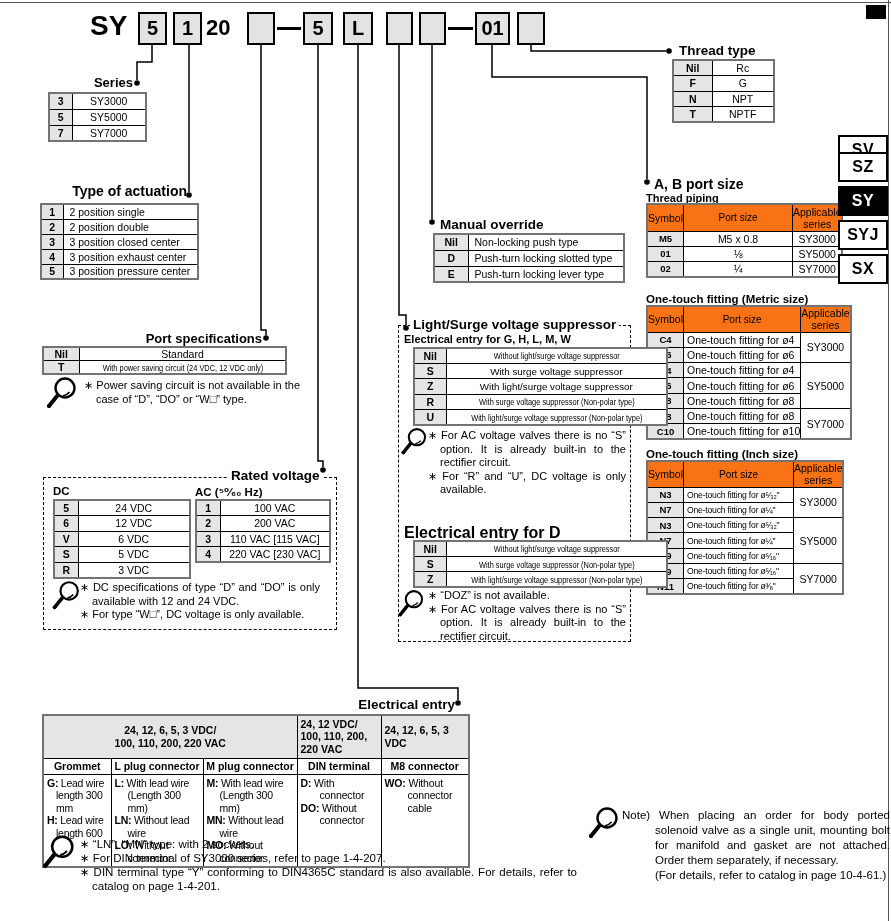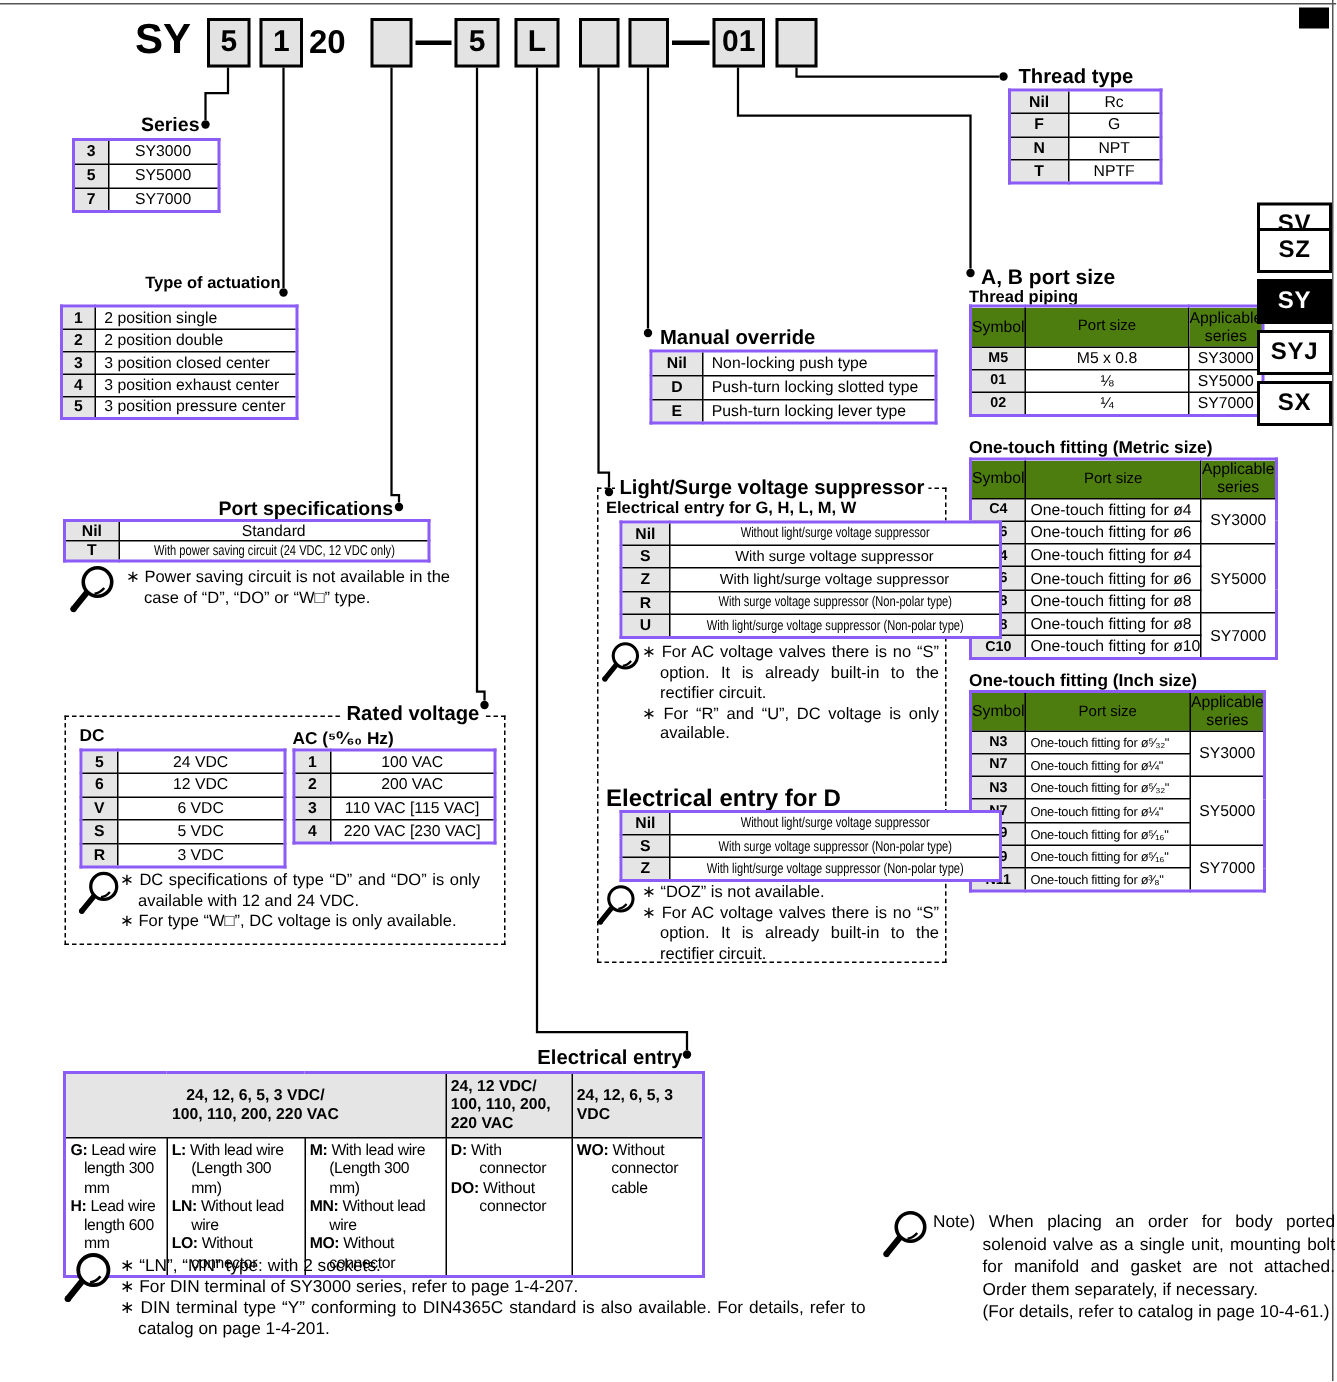--- a/index.html
+++ b/index.html
@@ -12,26 +12,26 @@
         font-weight:bold;font-size:20px;text-align:center;line-height:29px}
   .dash{position:absolute;top:27px;height:3px;background:#000}
   .code-prefix{position:absolute;font-weight:bold;font-size:28px}
   .code-fixed{position:absolute;font-weight:bold;font-size:22px}
   
   .ttl{position:absolute;font-weight:bold;font-size:13.5px;white-space:nowrap}
   .ttl.r{text-align:right}
   .sub{position:absolute;font-weight:bold;font-size:11px;white-space:nowrap}
   
   table{border-collapse:collapse;table-layout:fixed}
-  .tbl{position:absolute;border:2px solid #8b5cf6;background:#fff}
+  .tbl{position:absolute;border:2px solid #737373;background:#fff}
   .tbl td{border:1px solid #000;font-size:10.5px;overflow:hidden;vertical-align:middle}
   .sym{background:#e5e5e5;font-weight:bold;text-align:center}
   .val{background:#fff;text-align:center}
   .val.l{text-align:left;padding-left:6px}
-  .hdr{background:#4d7c0f;text-align:center;font-size:8px;line-height:1.15;white-space:pre-line}
+  .hdr{background:#f97316;text-align:center;font-size:8px;line-height:1.15;white-space:pre-line}
   .hdr.ps{font-size:10px}
   .cond{display:inline-block;transform:scaleX(0.78);transform-origin:50% 50%;white-space:nowrap;font-size:9.5px}
   .t-series td{height:16px}
   .t-act td{height:15px}
   .t-coil td{height:13px}
   .t-dc td,.t-ac td{height:15.5px}
   .t-mo td{height:16px}
   .t-tt td{height:15.5px}
   .t-tp td,.t-ot td,.t-in td{height:15.3px}
   .t-tp .hrow td{height:27px}
@@ -120,21 +120,21 @@
           <td class="sym">5</td>
           <td class="val">SY5000</td>
         </tr>
     <tr>
           <td class="sym">7</td>
           <td class="val">SY7000</td>
         </tr>
   </tbody>
     </table>
 
-  <div class="ttl r" style="left:60px;top:183px;width:127px;font-size:11px">Type of actuation</div>
+  <div class="ttl r" style="left:60px;top:183px;width:127px;font-size:14px">Type of actuation</div>
   <table class="tbl t-act" style="left:40px;top:203px">
     <colgroup>
         <col style="width:22px">
         <col style="width:135px">
       </colgroup>
     <tbody>
         <tr>
           <td class="sym">1</td>
           <td class="val l">2 position single</td>
         </tr>
@@ -499,20 +499,27 @@
         <col style="width:88px">
       </colgroup>
     <tbody>
         <tr class="vrow">
       <td colspan="3" class="vg vg-a">24, 12, 6, 5, 3 VDC/
 100, 110, 200, 220 VAC</td>
       <td class="vg vg-b">24, 12 VDC/
 100, 110, 200,
 220 VAC</td>
       <td class="vg vg-b">24, 12, 6, 5, 3 VDC</td>
+    </tr>
+    <tr class="chrow">
+      <td>Grommet</td>
+      <td>L plug connector</td>
+      <td>M plug connector</td>
+      <td>DIN terminal</td>
+      <td>M8 connector</td>
     </tr>
     <tr class="brow">
       <td class="c1">
         <div class="ee-i"><b>G:</b> <span>Lead wire length 300 mm</span></div>
         <div class="ee-i"><b>H:</b> <span>Lead wire length 600 mm</span></div>
       </td>
       <td class="c2">
         <div class="ee-i"><b>L:</b> <span>With lead wire (Length 300 mm)</span></div>
         <div class="ee-i"><b>LN:</b> <span>Without lead wire</span></div>
         <div class="ee-i"><b>LO:</b> <span>Without connector</span></div>

